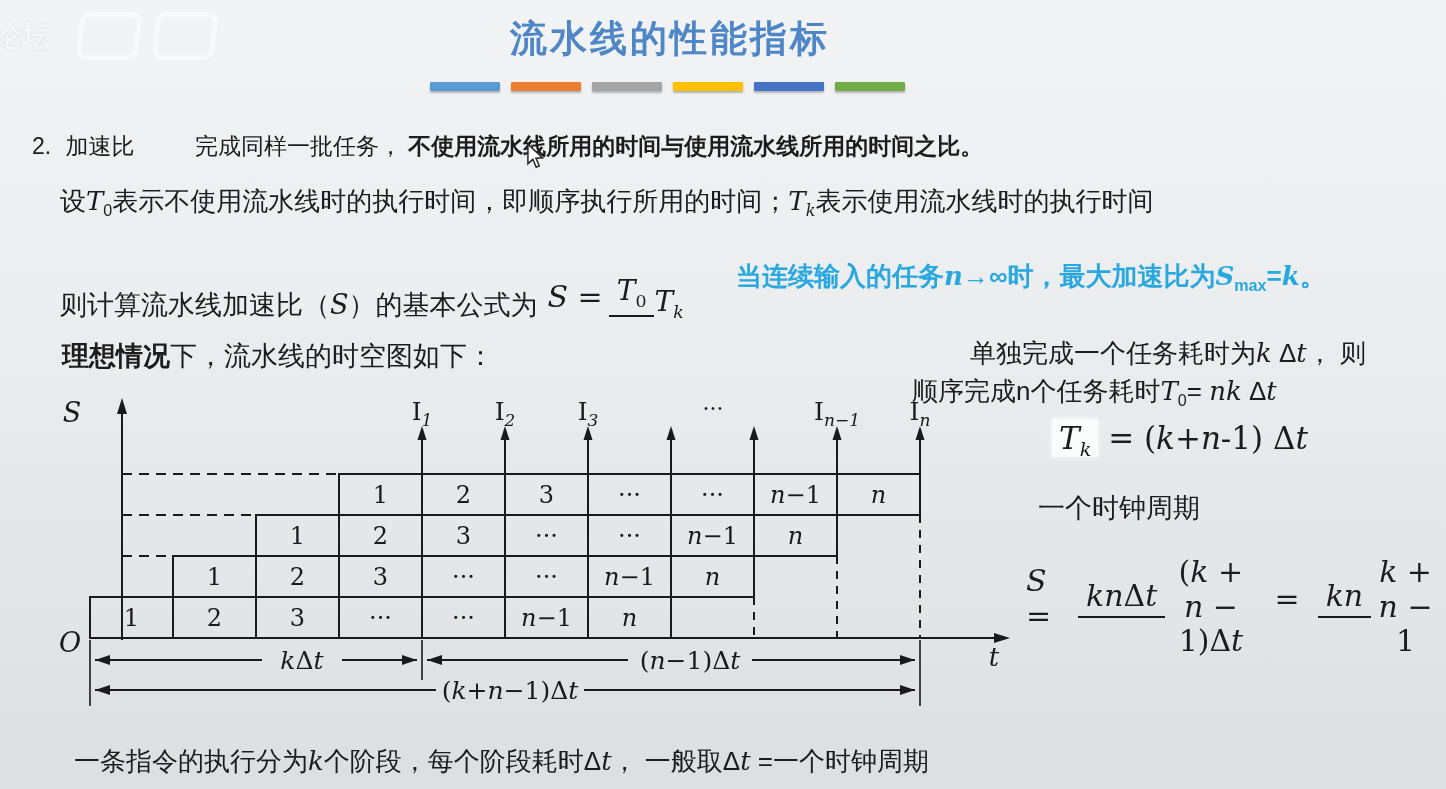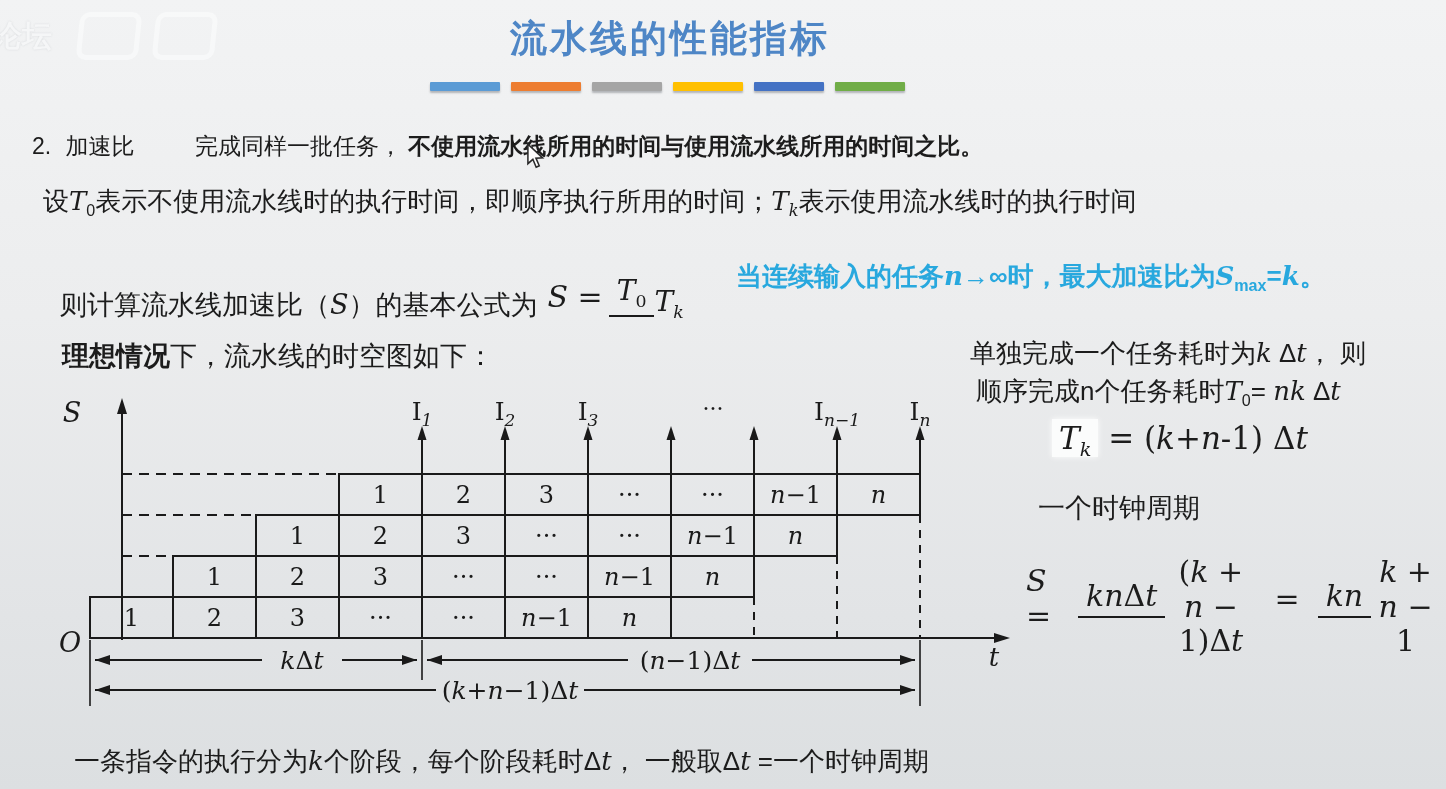--- a/index.html
+++ b/index.html
@@ -18,29 +18,29 @@
   
   .title{top:14px;left:0;width:1340px;text-align:center;font-family:"DejaVu Serif",serif;
     font-weight:700;font-size:37px;letter-spacing:3px;}
   .bars{top:82px;left:430px;display:flex;gap:11px;}
   .bars>div{width:70px;height:9px;border-radius:1px;box-shadow:0 2px 2px rgba(125,130,135,.55);}
 
   
   .l1{top:131px;left:32px;font-size:23px;white-space:nowrap;}
   .l1 .lead{margin-left:54px;}
   .bold{font-weight:700;}
-  .l2{top:184px;left:43px;font-size:26px;white-space:nowrap;}
+  .l2{top:184px;left:60px;font-size:26px;white-space:nowrap;}
   .f-row{top:231px;left:60px;height:92px;display:flex;align-items:flex-end;font-size:27px;white-space:nowrap;}
   .note{top:259px;left:736px;font-size:26px;font-weight:600;white-space:nowrap;}
   .l4{top:338px;left:62px;font-size:27px;white-space:nowrap;}
   .footer{top:744px;left:74px;font-size:26px;white-space:nowrap;}
 
   
   .r1{top:336px;left:936px;font-size:26px;white-space:nowrap;margin-left:34px;}
-  .r2{top:374px;left:976px;font-size:26px;white-space:nowrap;text-align:center;}
+  .r2{top:374px;left:912px;font-size:26px;white-space:nowrap;text-align:center;}
   .rtk{top:420px;left:1052px;font-size:31px;font-family:"DejaVu Serif",serif;white-space:nowrap;}
   .rtk .hl{background:#fbfcfc;padding:1px 7px;box-shadow:0 0 6px rgba(255,255,255,.9);}
   .ractual{top:490px;left:1038px;font-size:27px;white-space:nowrap;}
   .rformula{top:538px;left:1026px;display:flex;align-items:center;gap:12px;
     font-size:30px;font-family:"DejaVu Serif",serif;}
 
   
   .sv, i.sv{font-family:"DejaVu Serif",serif;font-style:italic;}
   sub{font-size:.62em;}
   .math{font-family:"DejaVu Serif",serif;}

